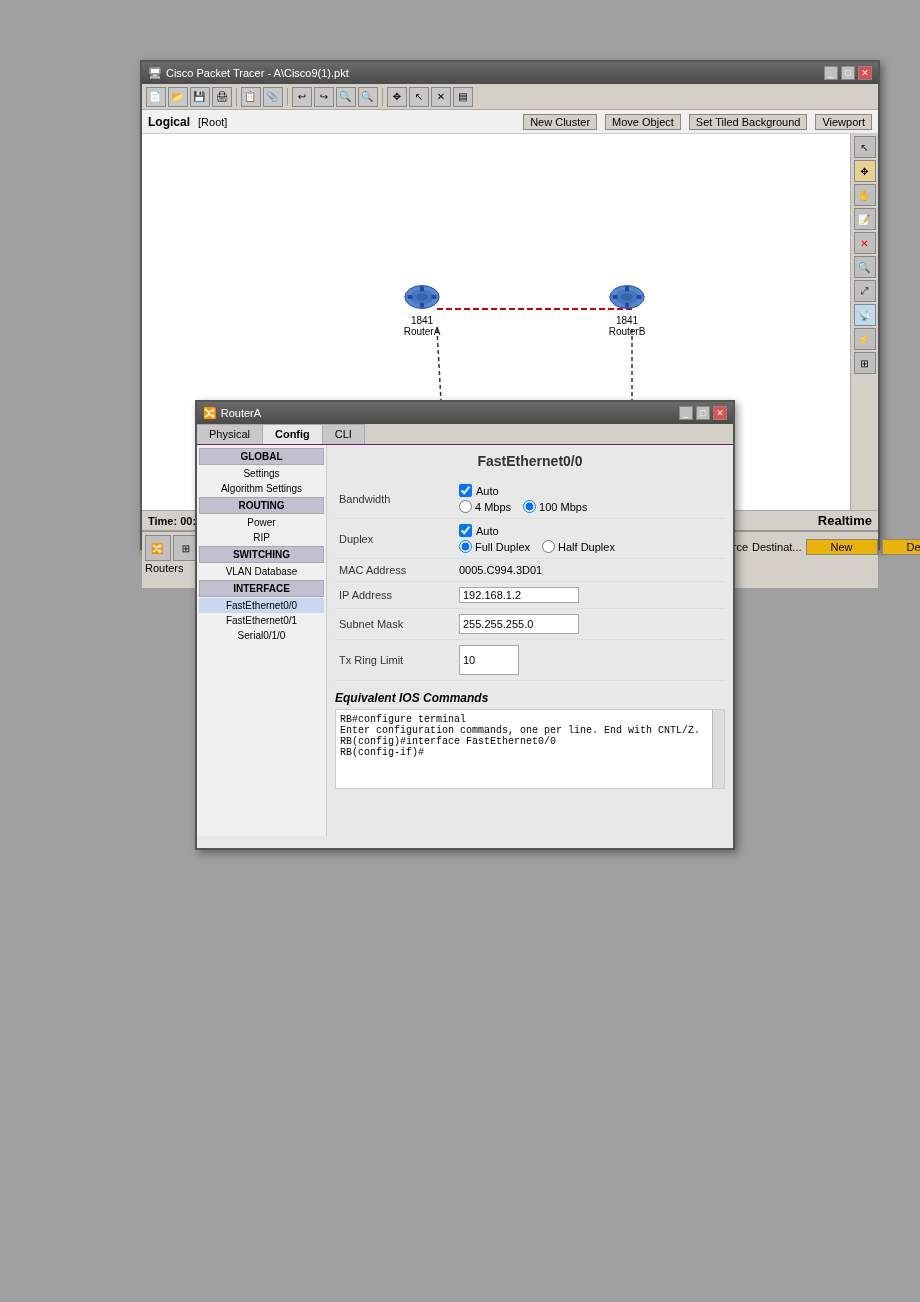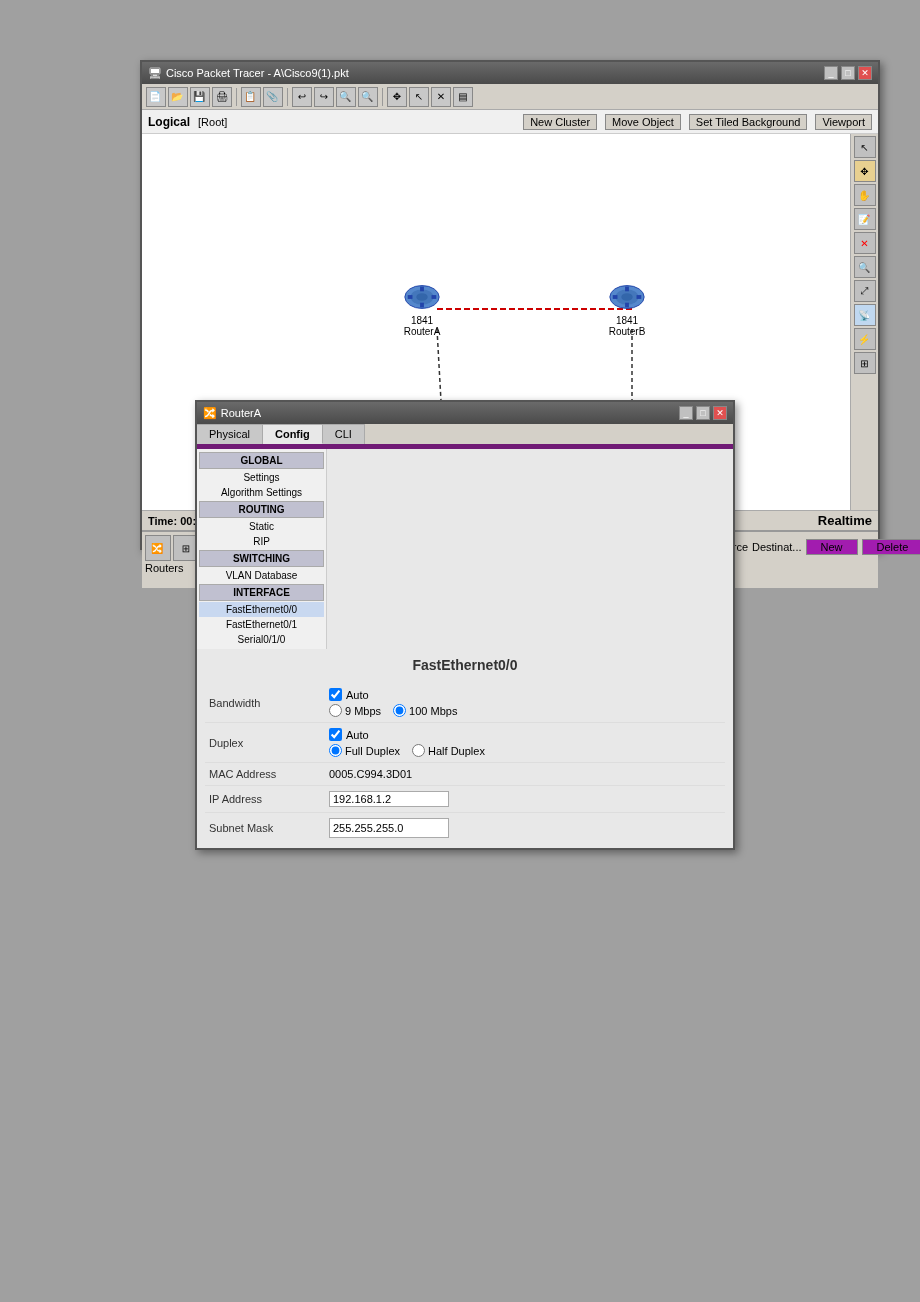--- a/index.html
+++ b/index.html
@@ -227,23 +227,23 @@
     .realtime-label {
       font-weight: bold;
       font-size: 13px;
     }
 
     .scenario-label {
       font-size: 11px;
     }
 
     .scenario-btn {
-      padding: 1px 14px;
-      font-size: 11px;
-      background: #a21caf;
+      padding: 1px 24px;
+      font-size: 11px;
+      background: #eab308;
       border: 1px solid #888;
       cursor: pointer;
     }
 
     .device-type-icon {
       width: 26px;
       height: 26px;
       background: #c0c0c0;
       border: 1px solid #888;
       cursor: pointer;
@@ -299,21 +299,21 @@
       padding: 3px 6px;
       display: flex;
       align-items: center;
       justify-content: space-between;
       height: 22px;
     }
 
     .tabs-bar {
       background: #d4d0c8;
       display: flex;
-      border-bottom: 5px solid #701a75;
+      border-bottom: 1px solid #701a75;
     }
 
     .tab {
       padding: 3px 12px;
       font-size: 11px;
       cursor: pointer;
       border-right: 1px solid #aaa;
       border-top: 1px solid #aaa;
     }
 
@@ -323,21 +323,20 @@
       border-bottom: 1px solid #e8e8e8;
     }
 
     .tab.inactive {
       background: #c8c8c8;
     }
 
     .config-body {
       display: flex;
       height: calc(100% - 55px);
-      flex-direction: column;
     }
 
     .left-nav {
       width: 130px;
       background: #f0f0f0;
       border-right: 1px solid #ccc;
       overflow-y: auto;
       padding: 2px;
     }
 
@@ -665,21 +664,21 @@
     <div class="tab inactive">CLI</div>
   </div>
 
   <div class="config-body">
 
     <div class="left-nav">
       <div class="nav-section-header">GLOBAL</div>
       <div class="nav-item">Settings</div>
       <div class="nav-item">Algorithm Settings</div>
       <div class="nav-section-header">ROUTING</div>
-      <div class="nav-item">Static</div>
+      <div class="nav-item">Power</div>
       <div class="nav-item">RIP</div>
       <div class="nav-section-header">SWITCHING</div>
       <div class="nav-item">VLAN Database</div>
       <div class="nav-section-header">INTERFACE</div>
       <div class="nav-item selected">FastEthernet0/0</div>
       <div class="nav-item">FastEthernet0/1</div>
       <div class="nav-item">Serial0/1/0</div>
     </div>
 
     <div class="config-panel">
@@ -690,21 +689,21 @@
         <tr>
           <td>Bandwidth</td>
           <td>
             <div class="checkbox-label">
               <input type="checkbox" checked="" style="">
               <span>Auto</span>
             </div>
             <div class="radio-group" style="margin-top:3px;">
               <label class="radio-label">
                 <input type="radio" name="bw" style="">
-                <span>9 Mbps</span>
+                <span>4 Mbps</span>
               </label>
               <label class="radio-label">
                 <input type="radio" name="bw" checked="" style="">
                 <span>100 Mbps</span>
               </label>
             </div>
           </td>
         </tr>
         <tr>
           <td>Duplex</td>
@@ -737,21 +736,32 @@
         </tr>
         <tr>
           <td>Subnet Mask</td>
           <td>
             <input type="text" style="width: 120px; font-size: 11px; border: 1px solid rgb(170, 170, 170); padding: 3px 3px;" value="255.255.255.0">
           </td>
         </tr>
         <tr>
           <td>Tx Ring Limit</td>
           <td>
-            <input type="text" style="width: 60px; font-size: 11px; border: 1px solid rgb(170, 170, 170); padding: 1px 3px;" value="10">
+            <input type="text" style="width: 60px; font-size: 11px; border: 1px solid rgb(170, 170, 170); padding: 8px 3px;" value="10">
           </td>
         </tr>
       </tbody>
         </table>
 
+      <div style="margin-top:10px;">
+        <div style="font-size:12px; font-weight:bold; font-style:italic; margin-bottom:4px;">Equivalent IOS Commands</div>
+        <div style="background:white; border:1px solid #ccc; font-family:'Courier New',monospace; font-size:10px; padding:4px; height:80px; overflow-y:auto; position:relative;">
+          <div>RB#configure terminal</div>
+          <div>Enter configuration commands, one per line.  End with CNTL/Z.</div>
+          <div>RB(config)#interface FastEthernet0/0</div>
+          <div>RB(config-if)#</div>
+
+          <div style="position:absolute; right:0; top:0; width:12px; height:100%; background:#ddd; border-left:1px solid #bbb;"></div>
+        </div>
+      </div>
     </div>
   </div>
 </div>
 
 </body></html>

